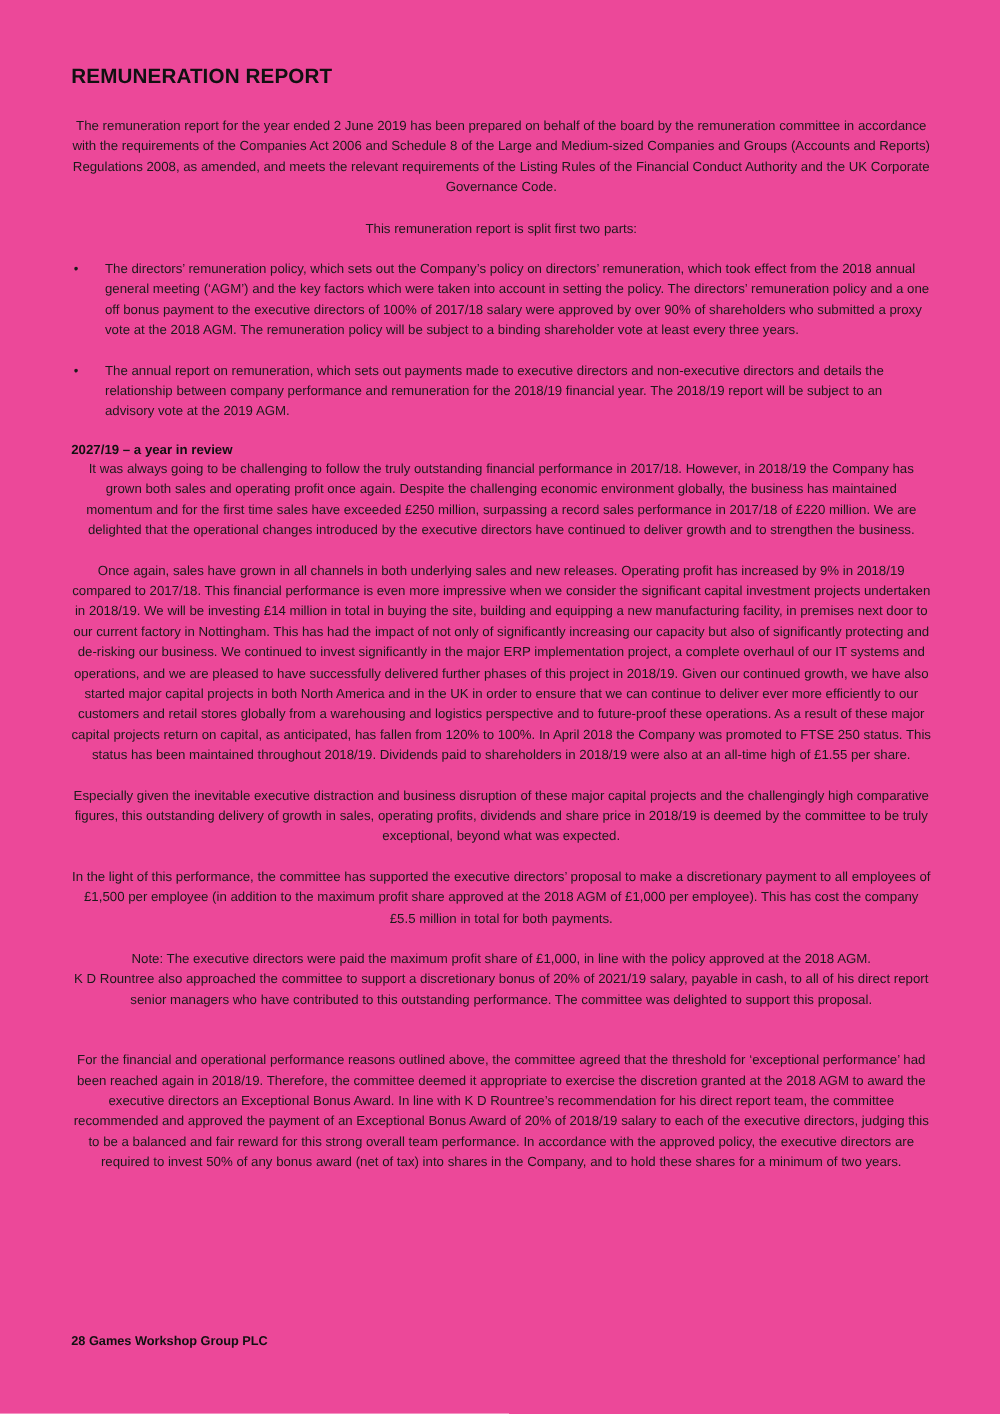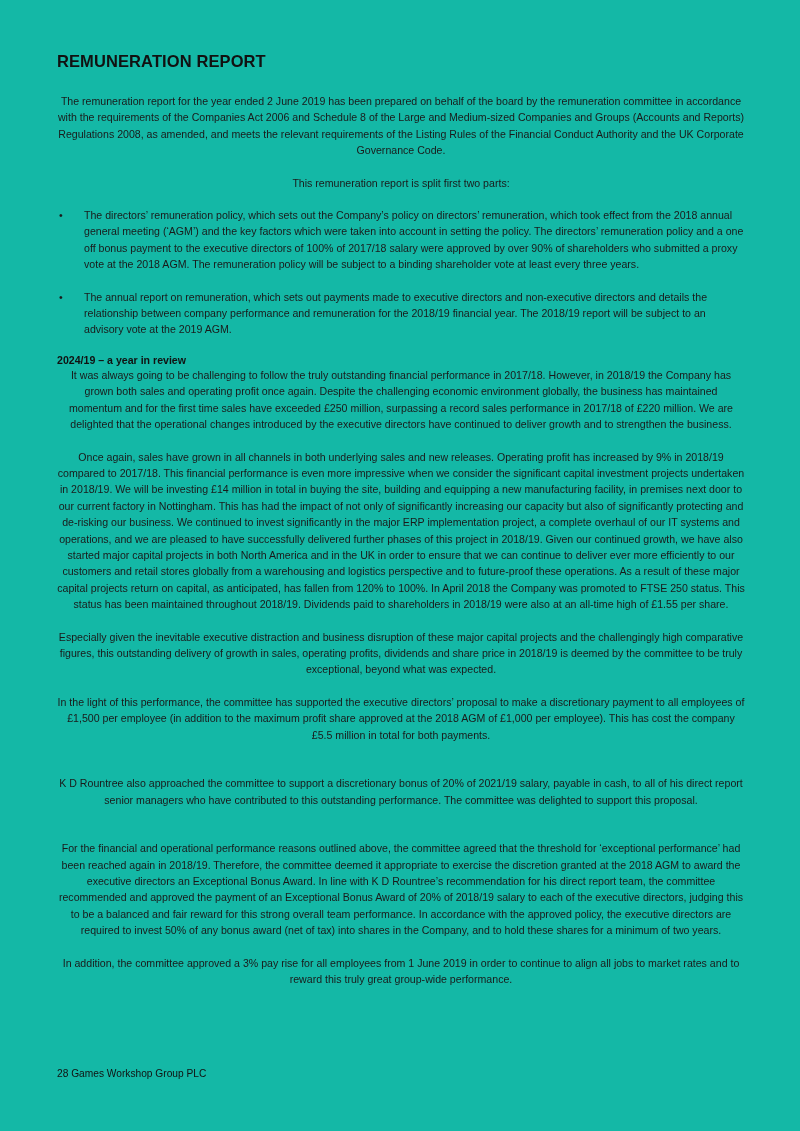--- a/index.html
+++ b/index.html
@@ -4,21 +4,21 @@
 <style>
   html, body {
     margin: 0;
     padding: 0;
     background: #ffffff;
   }
   .page {
     position: relative;
     width: 800px;
     height: 1131px;
-    background: #14b8a6;
+    background: #ec4899;
     font-family: "Liberation Sans", sans-serif;
     color: #1a1a1a;
     overflow: hidden;
   }
   .content {
     position: absolute;
     left: 57px;
     top: 52px;
     width: 688px;
   }
@@ -65,21 +65,21 @@
     line-height: 16.4px;
   }
   ul.bullets li + li {
     margin-top: 16px;
   }
   .footer {
     position: absolute;
     left: 57px;
     top: 1068px;
     font-size: 10.2px;
-    font-weight: normal;
+    font-weight: bold;
     color: #111111;
   }
 </style>
 </head>
 <body>
 
 <div class="page">
 
   <div class="content">
 
@@ -99,50 +99,49 @@
         <span>The directors’ remuneration policy, which sets out the Company’s policy on directors’ remuneration, which took effect from the 2018 annual general meeting (‘AGM’) and the key factors which were taken into account in setting the policy. The directors’ remuneration policy and a one off bonus payment to the executive directors of 100% of 2017/18 salary were approved by over 90% of shareholders who submitted a proxy vote at the 2018 AGM. The remuneration policy will be subject to a binding shareholder vote at least every three years.</span>
       </li>
       <li>
         <span class="dot">•</span>
         <span>The annual report on remuneration, which sets out payments made to executive directors and non-executive directors and details the relationship between company performance and remuneration for the 2018/19 financial year. The 2018/19 report will be subject to an advisory vote at the 2019 AGM.</span>
       </li>
     </ul>
 
     <div class="gap"></div>
 
-    <h2 class="section-heading">2024/19 – a year in review</h2>
+    <h2 class="section-heading">2027/19 – a year in review</h2>
     <p class="body-text">It was always going to be challenging to follow the truly outstanding financial performance in 2017/18. However, in 2018/19 the Company has grown both sales and operating profit once again. Despite the challenging economic environment globally, the business has maintained momentum and for the first time sales have exceeded £250 million, surpassing a record sales performance in 2017/18 of £220 million. We are delighted that the operational changes introduced by the executive directors have continued to deliver growth and to strengthen the business.</p>
 
     <div class="gap"></div>
 
     <p class="body-text">Once again, sales have grown in all channels in both underlying sales and new releases. Operating profit has increased by 9% in 2018/19 compared to 2017/18. This financial performance is even more impressive when we consider the significant capital investment projects undertaken in 2018/19. We will be investing £14 million in total in buying the site, building and equipping a new manufacturing facility, in premises next door to our current factory in Nottingham. This has had the impact of not only of significantly increasing our capacity but also of significantly protecting and de-risking our business. We continued to invest significantly in the major ERP implementation project, a complete overhaul of our IT systems and operations, and we are pleased to have successfully delivered further phases of this project in 2018/19. Given our continued growth, we have also started major capital projects in both North America and in the UK in order to ensure that we can continue to deliver ever more efficiently to our customers and retail stores globally from a warehousing and logistics perspective and to future-proof these operations. As a result of these major capital projects return on capital, as anticipated, has fallen from 120% to 100%. In April 2018 the Company was promoted to FTSE 250 status. This status has been maintained throughout 2018/19. Dividends paid to shareholders in 2018/19 were also at an all-time high of £1.55 per share.</p>
 
     <div class="gap"></div>
 
     <p class="body-text">Especially given the inevitable executive distraction and business disruption of these major capital projects and the challengingly high comparative figures, this outstanding delivery of growth in sales, operating profits, dividends and share price in 2018/19 is deemed by the committee to be truly exceptional, beyond what was expected.</p>
 
     <div class="gap"></div>
 
     <p class="body-text">In the light of this performance, the committee has supported the executive directors’ proposal to make a discretionary payment to all employees of £1,500 per employee (in addition to the maximum profit share approved at the 2018 AGM of £1,000 per employee). This has cost the company £5.5 million in total for both payments.</p>
 
     <div class="gap"></div>
 
     <p class="body-text">
-      <br>
+      <span>Note: The executive directors were paid the maximum profit share of £1,000, in line with the policy approved at the 2018 AGM.</span><br>
       <span>K D Rountree also approached the committee to support a discretionary bonus of 20% of 2021/19 salary, payable in cash, to all of his direct report senior managers who have contributed to this outstanding performance. The committee was delighted to support this proposal.</span>
     </p>
 
     <div class="gap"></div>
 
 
     <div class="gap"></div>
 
     <p class="body-text">For the financial and operational performance reasons outlined above, the committee agreed that the threshold for ‘exceptional performance’ had been reached again in 2018/19. Therefore, the committee deemed it appropriate to exercise the discretion granted at the 2018 AGM to award the executive directors an Exceptional Bonus Award. In line with K D Rountree’s recommendation for his direct report team, the committee recommended and approved the payment of an Exceptional Bonus Award of 20% of 2018/19 salary to each of the executive directors, judging this to be a balanced and fair reward for this strong overall team performance. In accordance with the approved policy, the executive directors are required to invest 50% of any bonus award (net of tax) into shares in the Company, and to hold these shares for a minimum of two years.</p>
 
     <div class="gap"></div>
 
-    <p class="body-text">In addition, the committee approved a 3% pay rise for all employees from 1 June 2019 in order to continue to align all jobs to market rates and to reward this truly great group-wide performance.</p>
 
   </div>
 
   <div class="footer">28 Games Workshop Group PLC</div>
 
 </div>
 
 </body></html>

